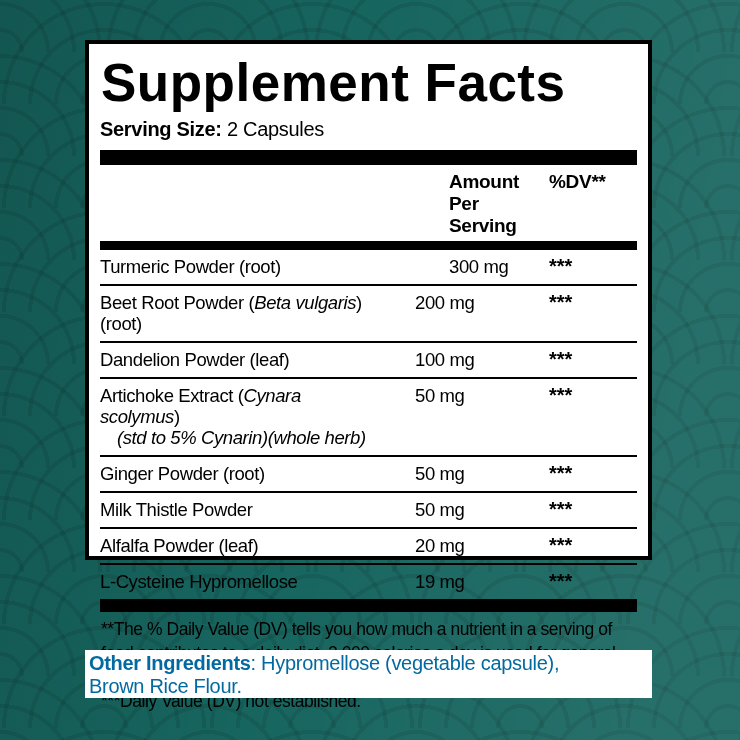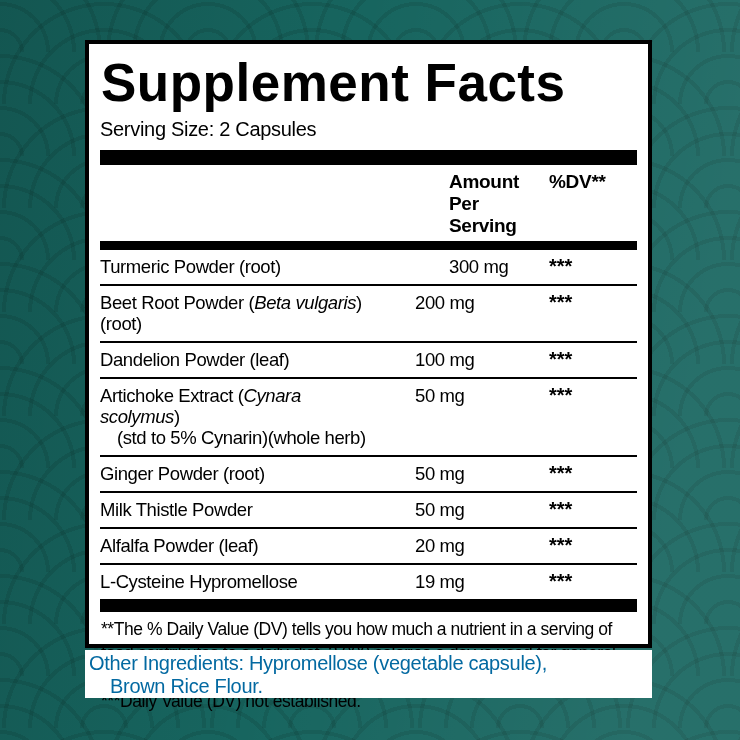--- a/index.html
+++ b/index.html
@@ -19,57 +19,57 @@
         rgba(0,0,0,0) 0 20px, rgba(0,0,0,0.09) 20px 24px,
         rgba(0,0,0,0) 24px 46px, rgba(0,0,0,0.09) 46px 50px,
         rgba(0,0,0,0) 50px 72px, rgba(0,0,0,0.09) 72px 76px,
         rgba(0,0,0,0) 76px 98px, rgba(0,0,0,0.09) 98px 102px, rgba(0,0,0,0) 102px);
     background-size: auto, 208px 104px, 208px 104px;
     background-position: 0 0, 0 0, 104px 52px;
     background-repeat: no-repeat, repeat, repeat;
   }
 
   .label {
-    position: absolute; left: 85px; top: 40px; width: 567px; height: 608px;
+    position: absolute; left: 85px; top: 40px; width: 567px; height: 520px;
     box-sizing: border-box; background: #FFFFFF; border: 4px solid #000;
     padding: 10px 11px 0 11px; color: #000;
   }
 
   .title {
     font-size: 53px; font-weight: bold; line-height: 1.02;
     letter-spacing: 0.5px; margin: 2px 0 9px 1px; white-space: nowrap;
   }
 
   .serving-line { font-size: 20px; line-height: 21.5px; letter-spacing: -0.3px; }
-  .b { font-weight: normal; }
+  .b { font-weight: bold; }
 
   .bar { background: #000; }
   .bar-thick  { height: 15px; margin-top: 9px; }
   .bar-medium { height: 9px; }
   .bar-bottom { height: 13px; }
 
   .grid-row { display: grid; grid-template-columns: 1fr 100px 88px; align-items: start; }
   .col-amount, .col-dv { }
 
   .table-header { font-weight: bold; font-size: 19px; padding: 6px 0 4px 0; letter-spacing: -0.3px; }
 
   .row { padding: 6px 0 7px 0; font-size: 18.5px; letter-spacing: -0.4px; line-height: 21px; }
   .row + .row { border-top: 2px solid #000; gap: 34px; }
-  .row .name2 { padding-left: 17px; }
+  .row .name2 { padding-left: 17px; font-style: italic; }
   .row .col-dv { font-size: 20px; font-weight: bold; letter-spacing: 0; }
 
   .footnotes { padding: 5px 0 0 1px; font-size: 17.5px; line-height: 24px; letter-spacing: -0.45px; }
   .footnotes .fn { display: block; }
 
   .other {
     position: absolute; left: 85px; top: 650px; width: 567px; height: 48px;
     box-sizing: border-box; background: #FFFFFF; color: #0369a1;
     padding: 2px 6px 0 4px; font-size: 20px; line-height: 22.5px; letter-spacing: -0.3px;
   }
-  .other .line2 { display: block; margin-left: 21px; }
+  .other .line2 { display: block; }
 </style>
 </head>
 <body>
 
 <div class="stage">
 
   <div class="label">
 
     <div class="title">Supplement Facts</div>
 

